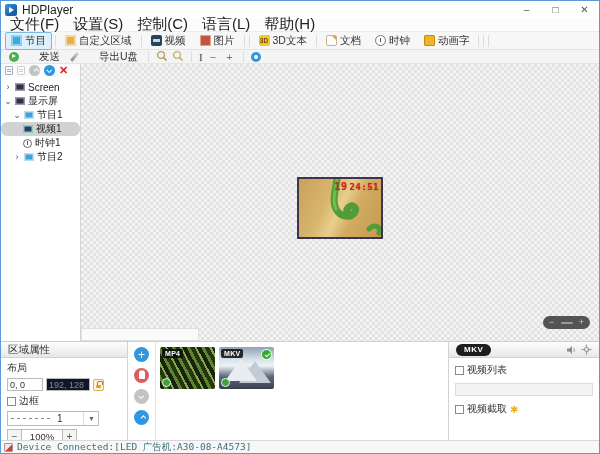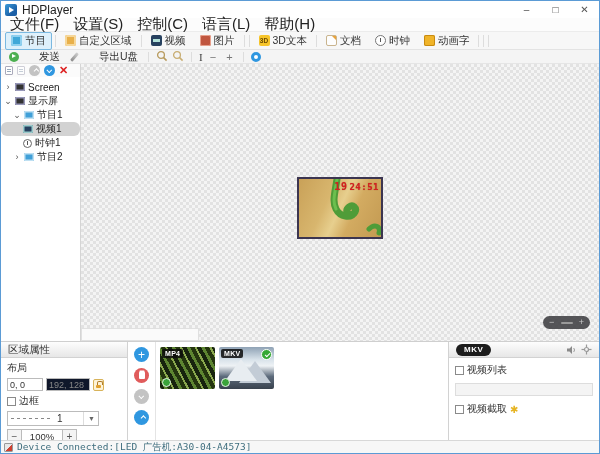--- a/index.html
+++ b/index.html
@@ -406,16 +406,16 @@
           <span class="cb"></span>
           <span>视频截取</span>
           <span class="spark">✱</span>
         </div>
       </div>
     </div>
   </div>
 
   <div class="statusbar">
     <span class="status-ic"></span>
-    <span>Device Connected:[LED 广告机:A30-04-A4573]</span>
+    <span>Device Connected:[LED 广告机:A30-08-A4573]</span>
   </div>
 
 </div>
 
 </body></html>

